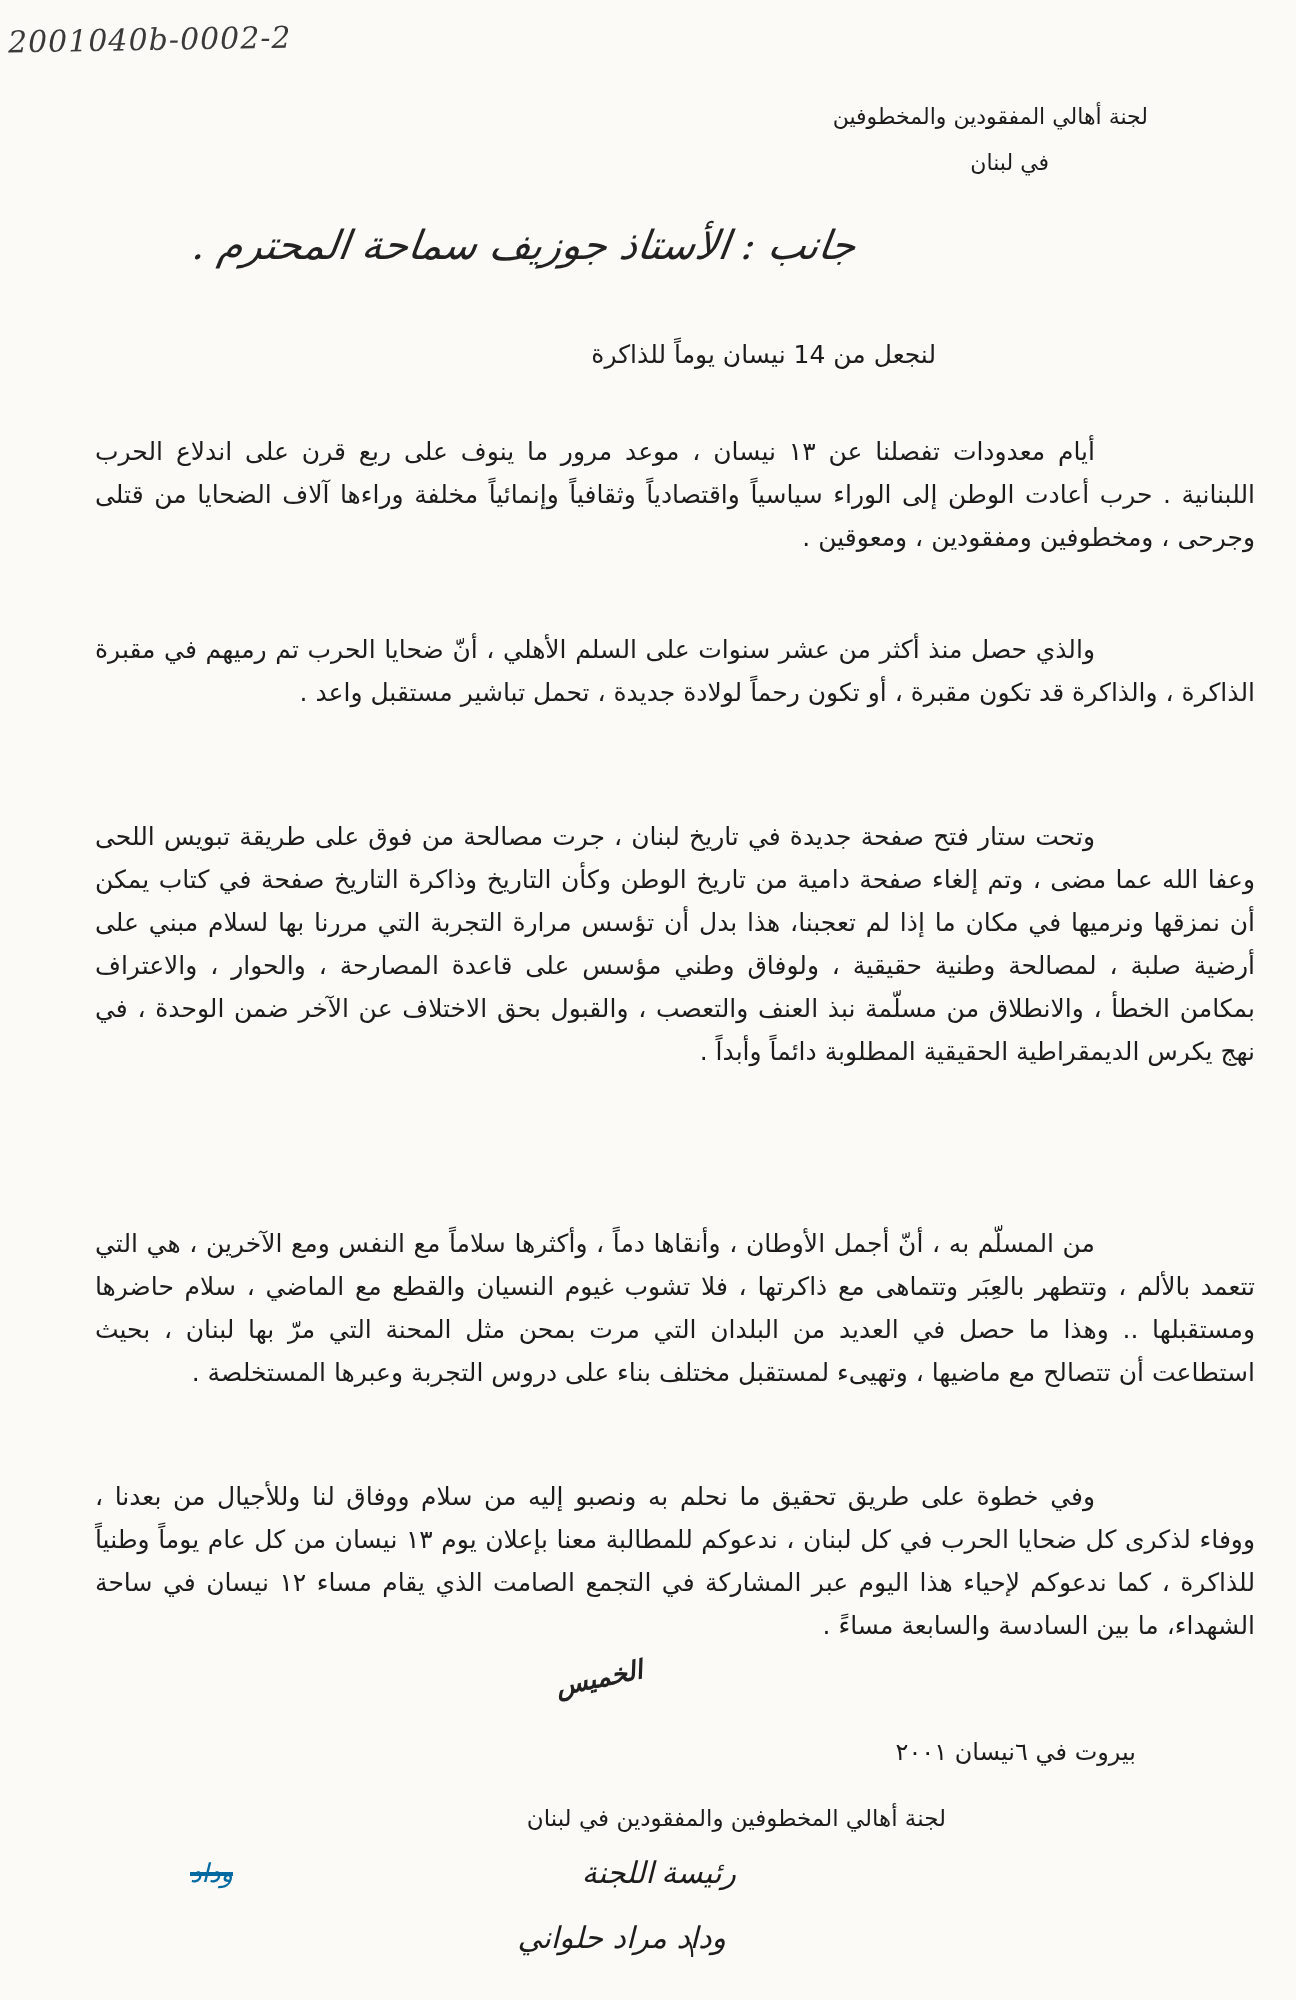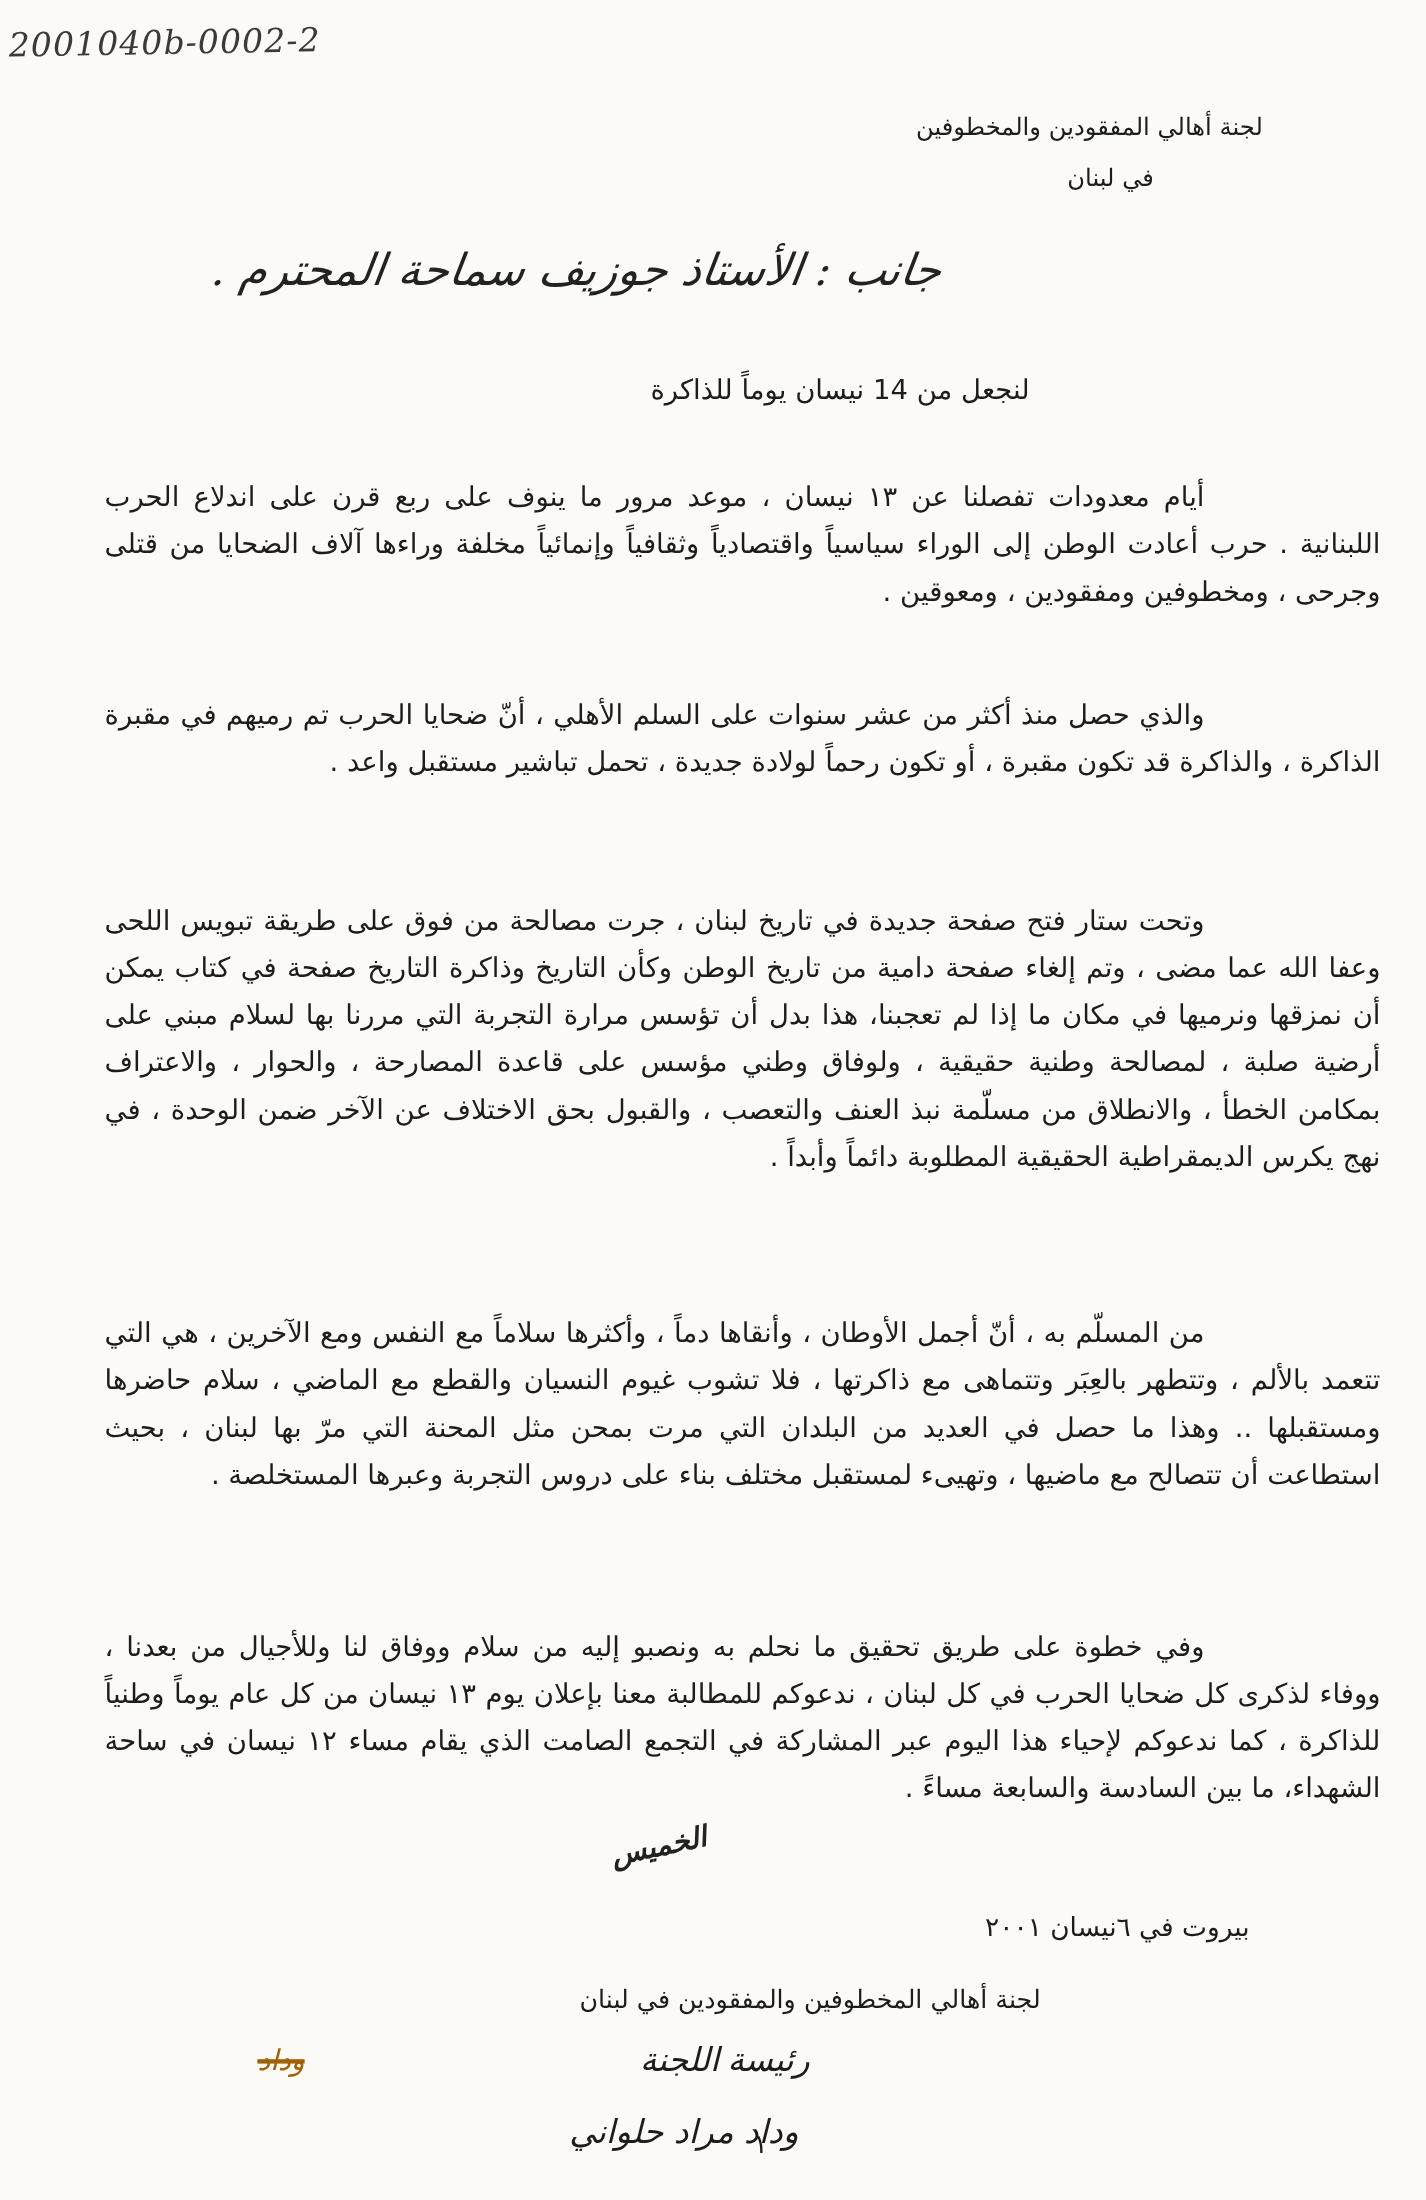--- a/index.html
+++ b/index.html
@@ -34,21 +34,21 @@
     }
     .title { right: 360px; top: 340px; font-size: 25px; }
     .body-block {
       left: 95px; width: 1160px;
       font-size: 25px; line-height: 43px;
       text-align: justify; text-align-last: right;
     }
     .p1 { top: 430px; }
     .p2 { top: 628px; }
     .p3 { top: 815px; }
-    .p4 { top: 1190px; }
+    .p4 { top: 1222px; }
     .p5 { top: 1475px; }
     .p1, .p2, .p3, .p4, .p5 { text-indent: 160px; }
     .handnote {
       left: 555px; top: 1663px;
       font-family: "DejaVu Serif", serif;
       font-style: italic; font-weight: bold;
       font-size: 26px; color: #222;
       transform: rotate(-12deg);
     }
     .place-date { right: 160px; top: 1738px; font-size: 24px; }
@@ -56,22 +56,21 @@
     .sig-title {
       right: 560px; top: 1855px;
       font-family: Liberation Serif, serif;
       font-style: italic; font-size: 30px;
     }
     .sig-strike {
       left: 190px; top: 1858px;
       font-family: "DejaVu Serif", serif;
       font-style: italic; font-size: 26px;
       text-decoration: line-through; text-decoration-thickness: 4px;
-      color: #a16207;
-      margin-left: 44px;
+      color: #0369a1;
     }
     .sig-name {
       right: 570px; top: 1920px;
       font-family: "DejaVu Serif", serif;
       font-style: italic; font-size: 30px;
     }
     .page-num { left: 685px; top: 1935px; font-size: 24px; }
   </style>
 </head>
 <body>

